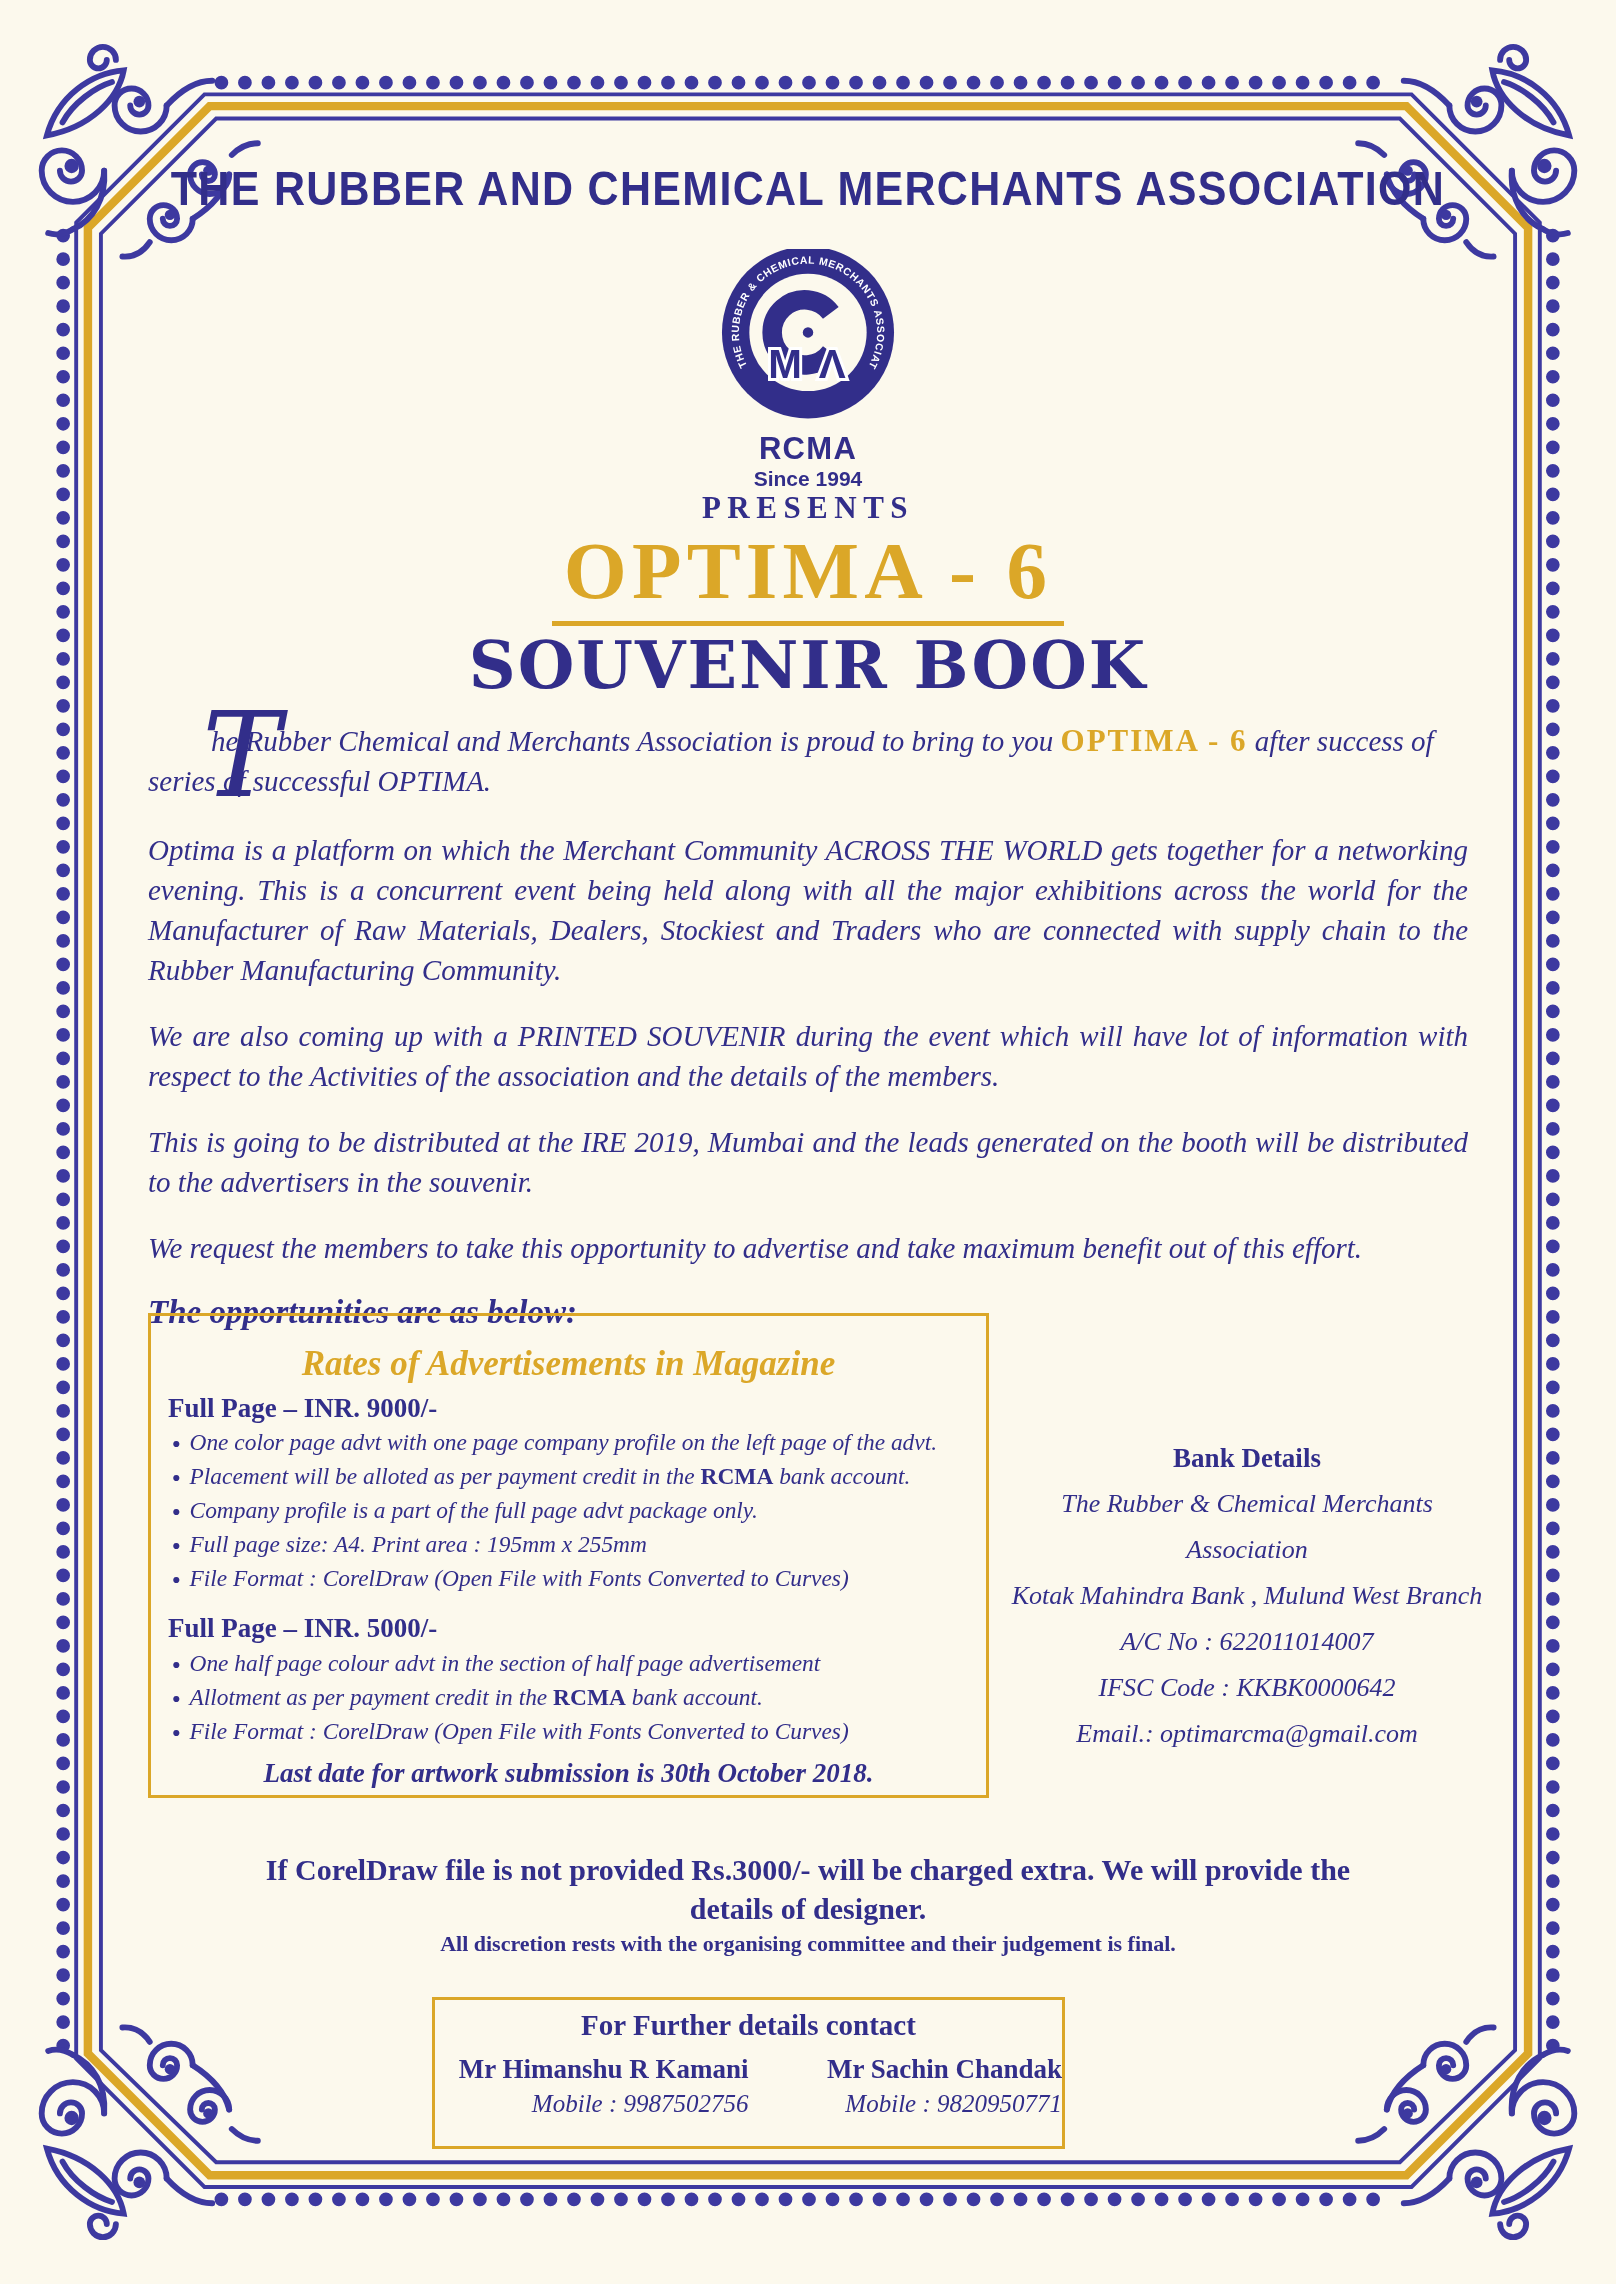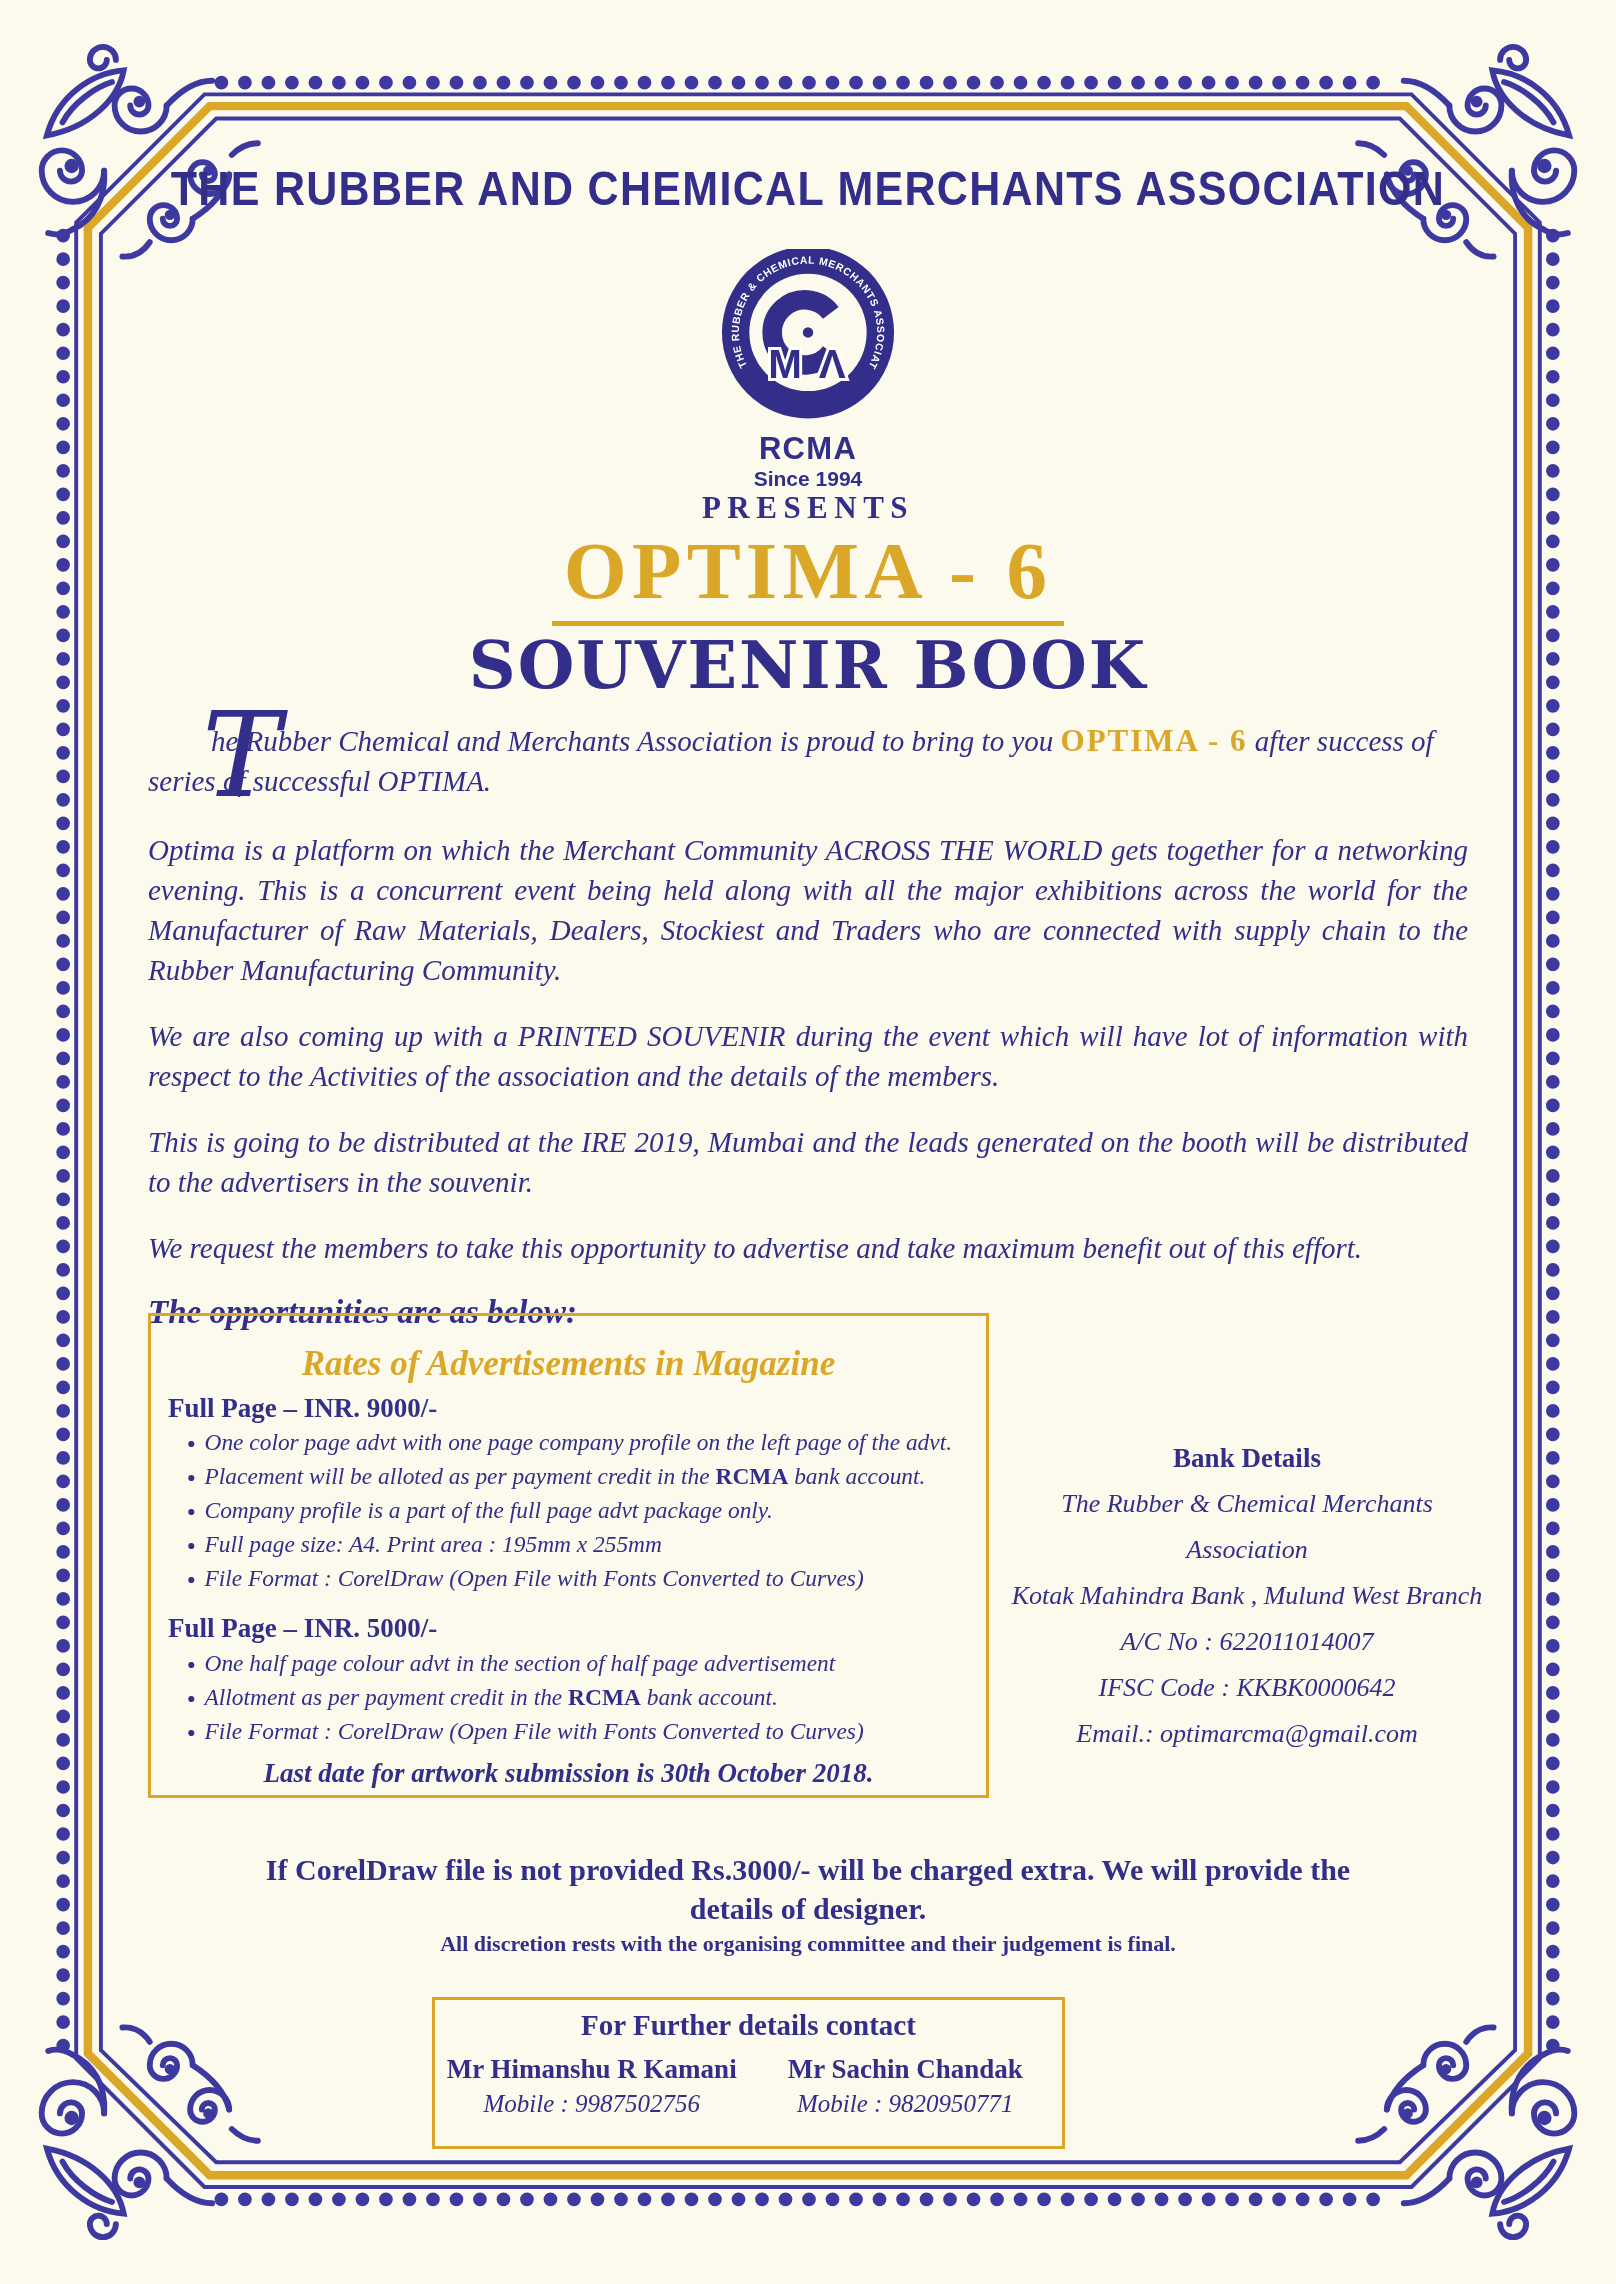--- a/index.html
+++ b/index.html
@@ -34,40 +34,40 @@
   .dropcap { position:absolute; left:-9px; top:-25px; font-style:italic; font-size:118px; line-height:1;
     color:var(--navy); font-family:"DejaVu Serif", serif; }
   .justify { text-align:justify; }
   .hl-gold { font-style:normal; font-weight:700; color:var(--gold); font-size:31px; letter-spacing:2px; }
   .opportunities { font-style:italic; font-weight:700; font-size:33px; color:var(--navy); margin-top:3.9px; }
 
   .rates-box { position:absolute; left:148px; top:1313px; width:841px; height:485px;
     border:3.3px solid var(--gold); padding:25px 17px; color:var(--navy); }
   .rates-title { text-align:center; font-style:italic; font-weight:700; font-size:35px; color:var(--gold); margin:2.6px 0 9px; }
   .rate-heading { font-weight:700; font-size:27px; margin:5.2px 0 2.6px; }
-  .rates-box ul { list-style:none;margin-left:15px; }
+  .rates-box ul { list-style:none; }
   .rates-box li { font-style:italic; font-size:23.4px; line-height:33px; color:var(--navy); }
   .blt { font-style:normal; font-size:14.3px; vertical-align:2px; margin:0 9px 0 3.9px; }
   .b { font-style:normal; font-weight:700; }
   .sec2 { margin-top:17px; }
   .deadline { text-align:center; font-style:italic; font-weight:700; font-size:27px; margin-top:9px; }
 
   .bank { position:absolute; left:1003px; top:1423px; width:488px; text-align:center; color:var(--navy);margin-top:20px; }
   .bank h3 { font-weight:700; font-size:27px; margin-bottom:6.5px; }
   .bank p { font-style:italic; font-size:26px; line-height:46px; }
 
   .notes { position:absolute; left:0; top:1850px; width:100%; text-align:center; color:var(--navy); }
   .note1 { width:1094px; margin:0 auto; font-weight:700; font-size:30px; line-height:39px; }
   .note2 { margin-top:3px; font-weight:700; font-size:22px; }
 
   .contact-box { position:absolute; left:432px; top:1997px; width:633px; height:152px;
     border:3.3px solid var(--gold); color:var(--navy); }
   .contact-heading { text-align:center; font-weight:700; font-size:29px; margin-top:9px; }
   .contact-row { display:flex; margin-top:11.7px; }
-  .contact-person { flex:1; text-align:center; }
+  .contact-person { flex:1; text-align:right; }
   .contact-name { font-weight:700; font-size:27px; }
   .contact-mobile { font-style:italic; font-size:25px; margin-top:5.2px; }
 </style>
 </head>
 <body>
 
 <div class="page">
 
   <svg class="border-art" viewBox="0 0 2482 3508">
     <g stroke="var(--deco)" stroke-width="21" stroke-linecap="round">

